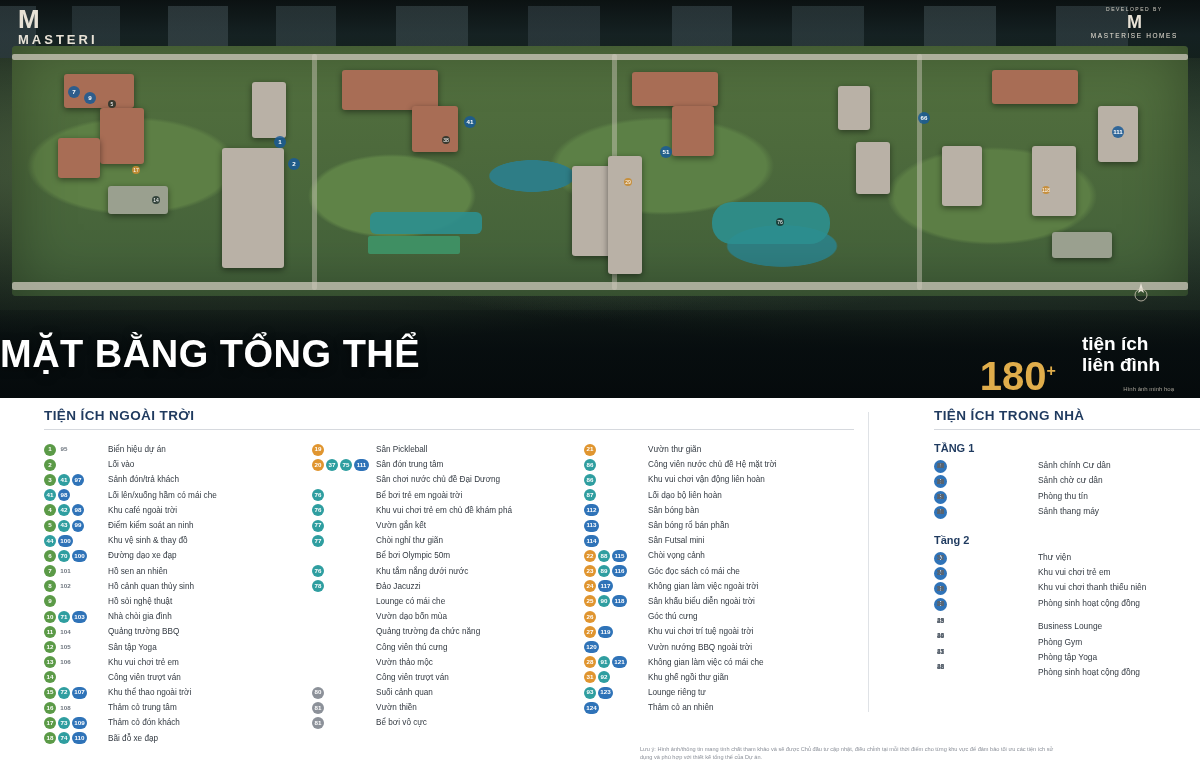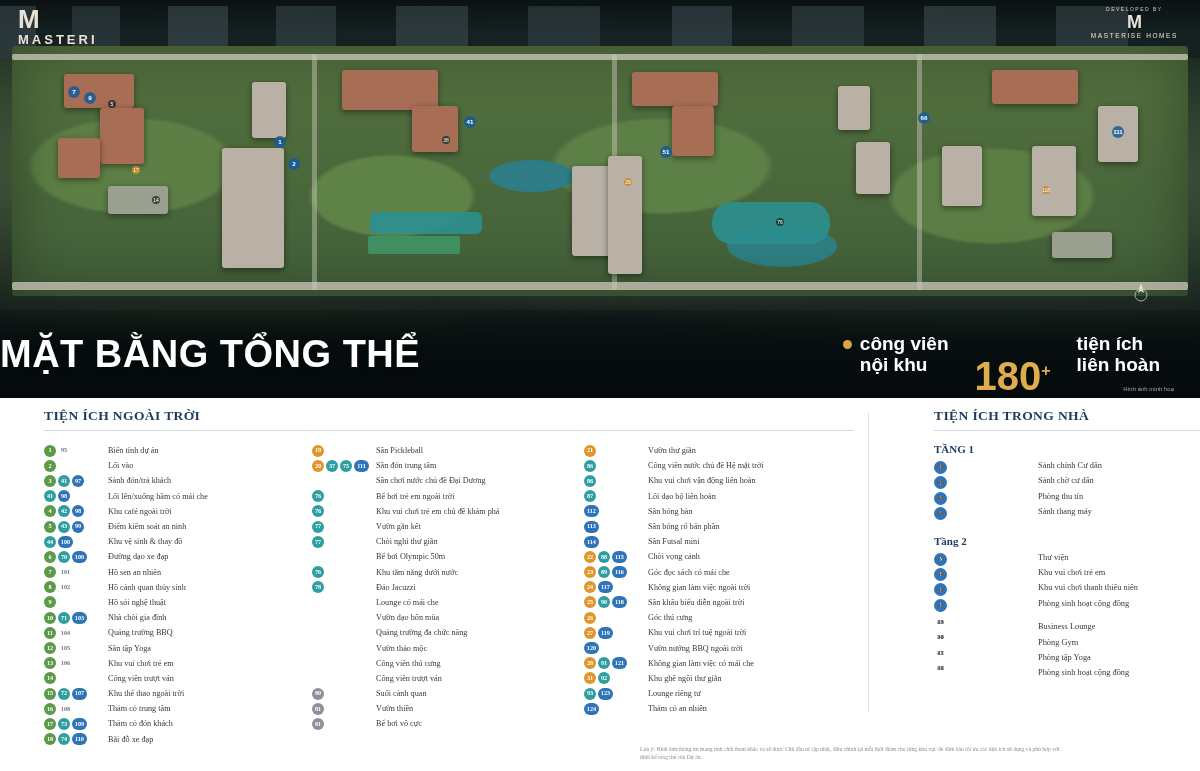--- a/index.html
+++ b/index.html
@@ -95,21 +95,21 @@
   .cv{ color:#ffffff; font-size:19px; font-weight:700; line-height:21px; }
   .cv .dot{ display:inline-block; width:9px; height:9px; border-radius:50%; background:#d9a441; margin-right:8px; vertical-align:middle;}
   .big180{ color:#e0ad4b; font-size:40px; font-weight:700; line-height:40px;margin-top:40px; }
   .big180 sup{ font-size:16px; vertical-align:super; }
   .lienhoan{ color:#ffffff; font-size:19px; font-weight:700; line-height:21px; }
   .note-img{ position:absolute; right:26px; bottom:6px; font-size:6px; color:#c9c3b6; opacity:.8; }
   .compass{ position:absolute; right:48px; bottom:92px; color:#e9e3d6; font-size:9px; }
 
   
   .legend{
-    position:relative; width:1200px; height:373px; background:#ffffff; padding:14px 0 0 0;font-family:Liberation Serif, serif;
+    position:relative; width:1200px; height:373px; background:#ffffff; padding:14px 0 0 0;
   }
   .col-head{
     font-size:13.5px; font-weight:700; color:#1f3a5f; letter-spacing:.4px;
   }
   .rule{ height:1px; background:#d6d9de; margin-top:6px; }
 
   .outdoor{ position:absolute; left:44px; top:10px; width:810px; }
   .indoor{ position:absolute; left:934px; top:10px; width:276px; }
   .vline{ position:absolute; left:868px; top:14px; width:1px; height:300px; background:#dfe2e6; }
 
@@ -225,49 +225,45 @@
   <div class="compass">
     <svg width="22" height="22" viewBox="0 0 22 22" aria-hidden="true">
       <path d="M11 1 L14 11 L11 9 L8 11 Z" fill="#e8e2d6"></path>
       <circle cx="11" cy="13" r="6" fill="none" stroke="#cfc7b6" stroke-width="0.8"></circle>
     </svg>
   </div>
 
   <div class="banner">
     <div class="banner-title">MẶT BẰNG TỔNG THỂ</div>
     <div class="banner-right">
-      <div class="cv">
-        <span class="dot"></span><span>công viên</span><br>
-        <span style="margin-left:17px; display:inline-block;">nội khu</span>
-      </div>
       <div class="big180">
         <span>180</span><sup>+</sup>
       </div>
       <div class="lienhoan">
         <span>tiện ích</span><br>
-        <span>liên hoàn</span>
+        <span>liên đình</span>
       </div>
     </div>
   </div>
   <div class="note-img">Hình ảnh minh hoạ</div>
 </div>
 
 <div class="legend">
 
   <div class="outdoor">
     <div class="col-head">TIỆN ÍCH NGOÀI TRỜI</div>
     <div class="rule"></div>
     <div class="lists">
       <div class="lcol" id="out-col1">
           <div class="row">
             <div class="badges">
               <span class="b green">1</span>
               <span class="b ghost" style="color: rgb(109, 117, 126);">95</span>
             </div>
-            <div class="rtxt">Biển tính dự án</div>
+            <div class="rtxt">Biển hiệu dự án</div>
           </div>
           <div class="row">
             <div class="badges">
               <span class="b green">2</span>
             </div>
             <div class="rtxt">Lối vào</div>
           </div>
           <div class="row">
             <div class="badges">
               <span class="b green">3</span>
@@ -468,25 +464,25 @@
           <div class="row">
             <div class="badges"></div>
             <div class="rtxt">Vườn dạo bốn mùa</div>
           </div>
           <div class="row">
             <div class="badges"></div>
             <div class="rtxt">Quảng trường đa chức năng</div>
           </div>
           <div class="row">
             <div class="badges"></div>
+            <div class="rtxt">Công viên thú cưng</div>
+          </div>
+          <div class="row">
+            <div class="badges"></div>
             <div class="rtxt">Vườn thảo mộc</div>
-          </div>
-          <div class="row">
-            <div class="badges"></div>
-            <div class="rtxt">Công viên thú cưng</div>
           </div>
           <div class="row">
             <div class="badges"></div>
             <div class="rtxt">Công viên trượt ván</div>
           </div>
           <div class="row">
             <div class="badges">
               <span class="b gray">80</span>
             </div>
             <div class="rtxt">Suối cảnh quan</div>

